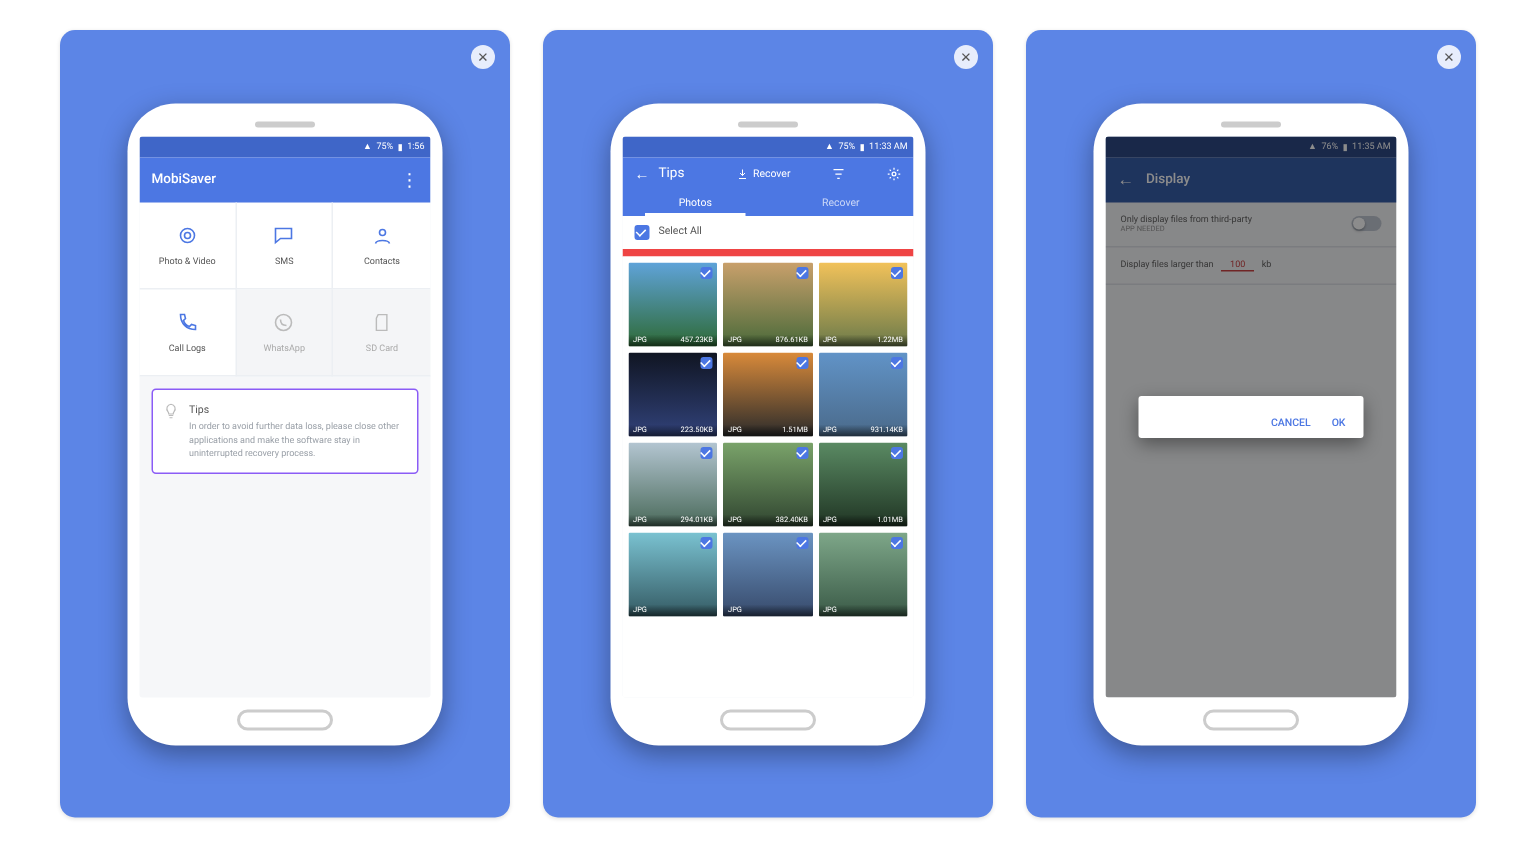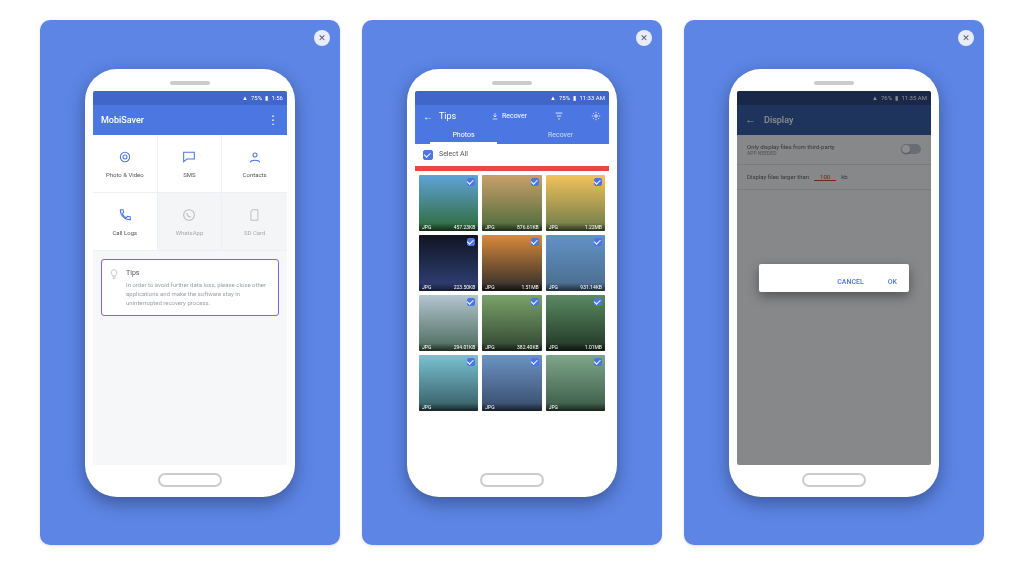--- a/index.html
+++ b/index.html
@@ -220,21 +220,21 @@
   .dialog {
     width: 150px;
     background:#fff;
     border-radius:2px;
     box-shadow:0 4px 12px rgba(0,0,0,.4);
     padding:10px 12px 6px;
   }
   .dlg-list { display:flex; flex-direction:column; gap:10px; margin-bottom:8px;}
   .dlg-row { display:flex; align-items:center; gap:8px; font-size:7px; color:#333;}
   .dlg-row .cb { width:9px;height:9px;}
-  .dlg-actions { display:flex; justify-content:flex-end; gap:24px; font-size:7px; color:#4C77E3; font-weight:500; padding-top:4px;}
+  .dlg-actions { display:flex; justify-content:flex-end; gap:14px; font-size:7px; color:#4C77E3; font-weight:500; padding-top:4px;}
   .s3-row {
     display:flex; align-items:center; justify-content:space-between;
     font-size:6px; color:#666; padding:8px 10px;
     border-bottom:1px solid #dfe2e8;
   }
   .toggle {
     width:20px;height:10px;border-radius:10px;background:#c2c9d4;position:relative;
   }
   .toggle::after{content:"";position:absolute;left:1px;top:1px;width:8px;height:8px;border-radius:50%;background:#fff;box-shadow:0 1px 2px rgba(0,0,0,.3);}
   .s3-filterrow { display:flex; align-items:baseline; gap:5px; font-size:6px; color:#666; padding:8px 10px; border-bottom:1px solid #dfe2e8;}

